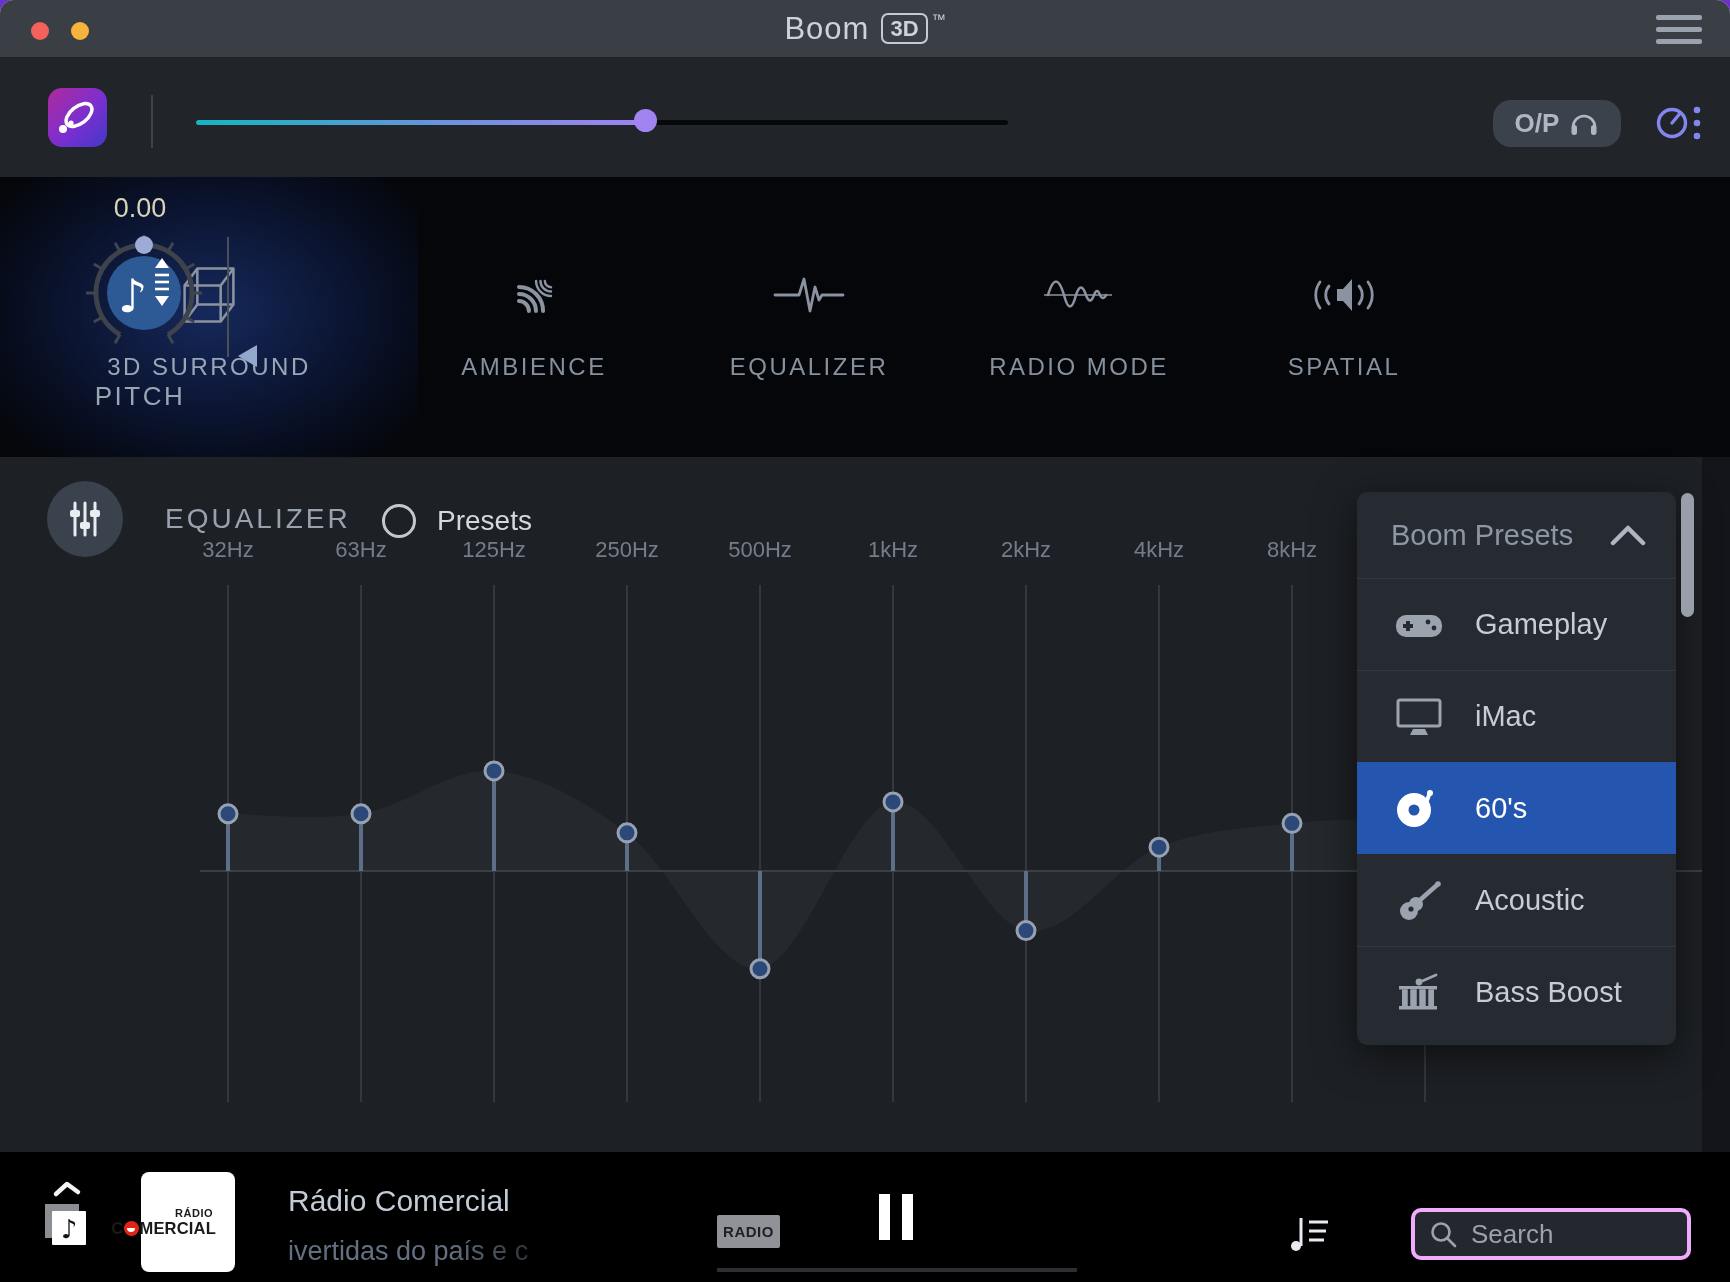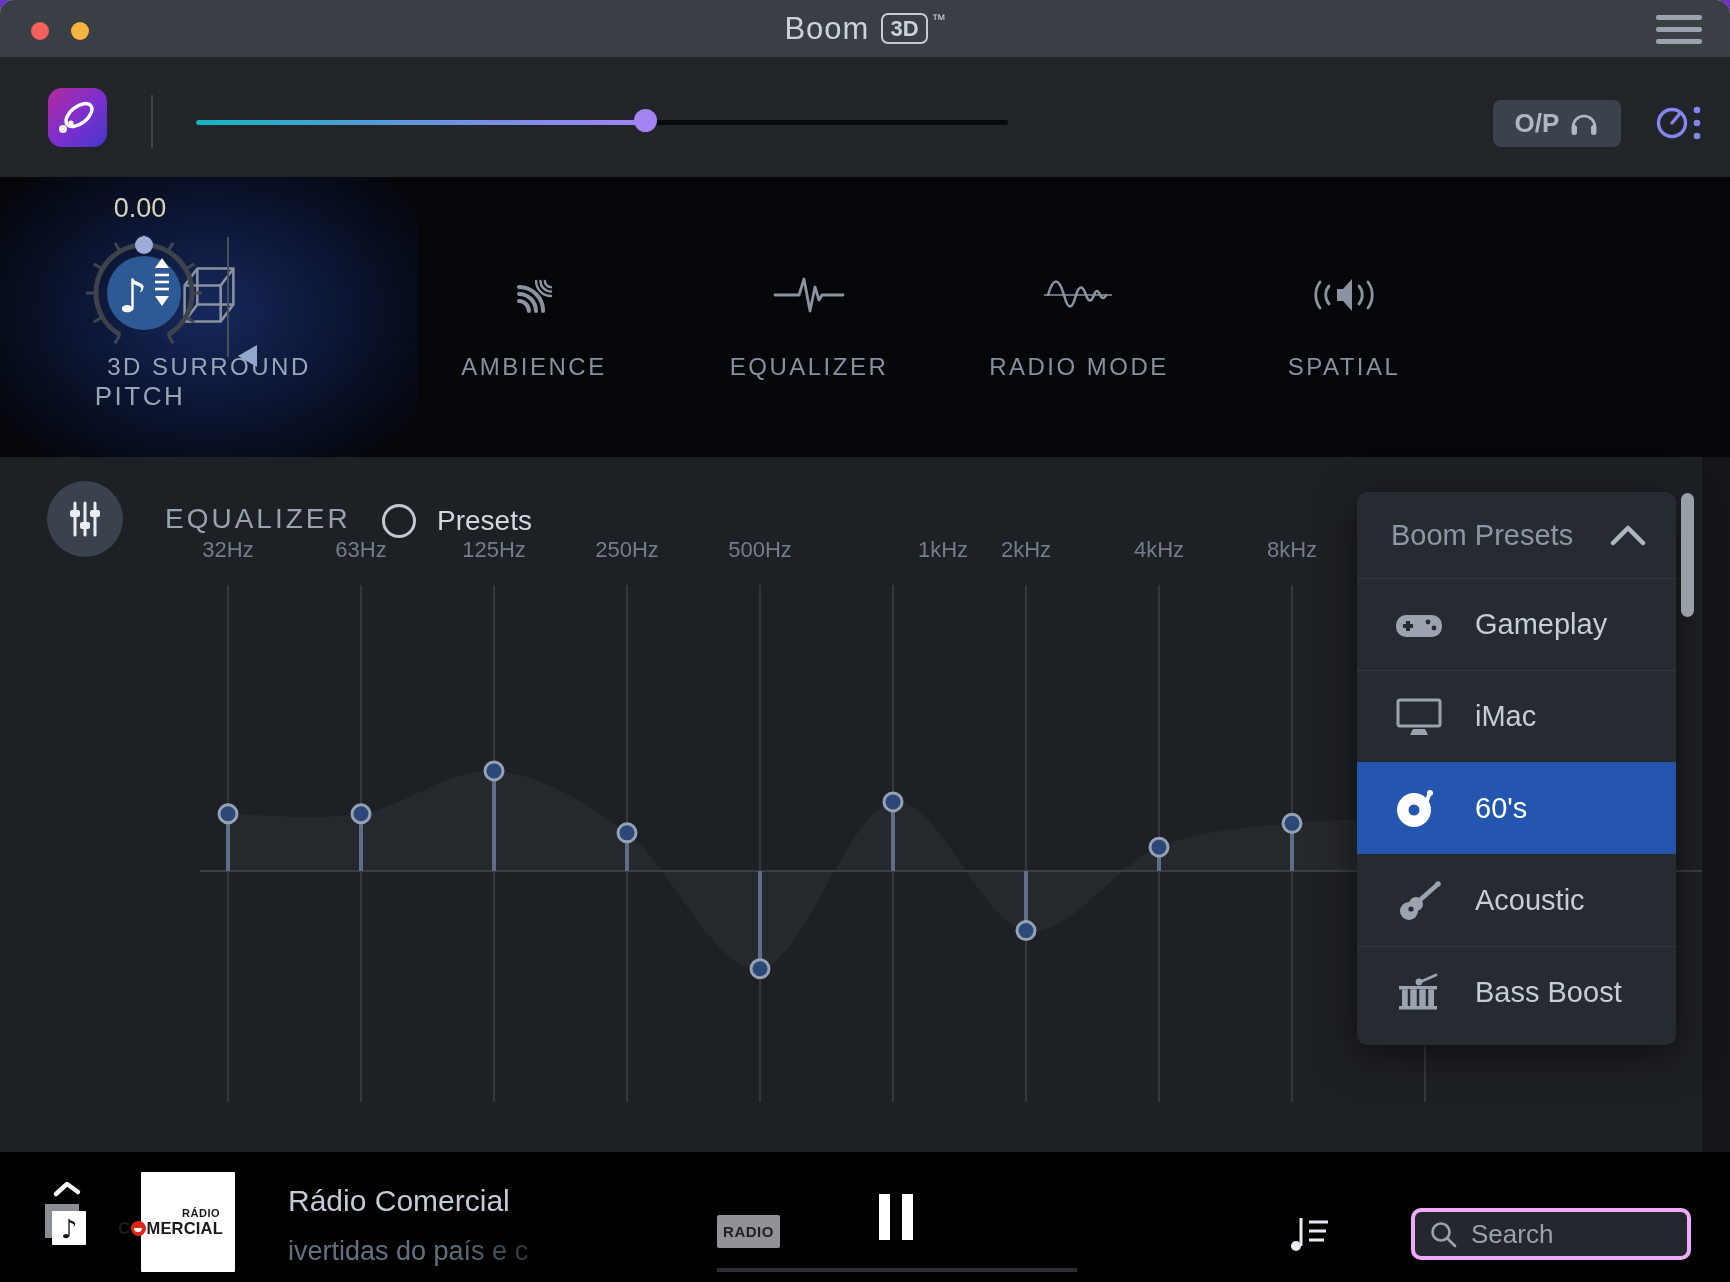--- a/index.html
+++ b/index.html
@@ -19,21 +19,21 @@
   #hamburger div{height:4.5px;background:#99a2ad;border-radius:2px;margin-bottom:7.5px;}
   
   #volrow{left:0;top:57px;width:1730px;height:120px;background:#212429;}
   #appicon{left:48px;top:31px;width:59px;height:59px;border-radius:14px;
            background:linear-gradient(135deg,#b02a9d 0%,#7a2fd0 55%,#4338c8 100%);overflow:hidden;}
   #vseparator{left:151px;top:38px;width:2px;height:53px;background:#3e434b;}
   #voltrack{left:196px;top:63px;width:812px;height:5px;border-radius:3px;background:#070809;cursor:pointer;}
   #volfill{left:196px;top:63px;width:449px;height:5px;border-radius:3px;
            background:linear-gradient(90deg,#15b5c1 0%,#6a93dc 55%,#a083f2 100%);}
   #volthumb{left:634px;top:52px;width:23px;height:23px;border-radius:50%;background:#a184f2;cursor:grab;}
-  #op-btn{left:1493px;top:43px;width:128px;height:47px;border-radius:8px;background:#3c424b;
+  #op-btn{left:1493px;top:43px;width:128px;height:47px;border-radius:18px;background:#3c424b;
           display:flex;align-items:center;justify-content:center;gap:10px;color:#aeb7c2;
           font-size:26px;font-weight:bold;cursor:pointer;}
   #timer-btn{left:1648px;top:46px;cursor:pointer;}
   
   #tabsrow{left:0;top:177px;width:1730px;height:280px;background:#04060a;}
   .tab{position:absolute;top:0;height:280px;cursor:pointer;padding-left:48px;}
   .tab .ticon{position:absolute;left:0;right:0;top:78px;height:80px;display:flex;align-items:center;justify-content:center;color:#8a939f;}
   .tab .tlabel{position:absolute;left:0;right:0;top:176px;text-align:center;font-size:24px;letter-spacing:2.5px;color:#87919e;}
   .tab.active{background:radial-gradient(ellipse 260px 190px at 50% 48%,#16295c 0%,#0b1430 55%,rgba(4,6,10,0) 100%);}
   .tab.active .tlabel{color:#9aa6b6;}
@@ -61,22 +61,22 @@
                   padding:0 30px 0 34px;color:#8d97a4;font-size:29px;}
   .preset-row{height:92px;box-sizing:border-box;border-top:1px solid #343941;display:flex;
               align-items:center;padding-left:36px;gap:30px;color:#c6cdd6;font-size:29px;cursor:pointer;}
   .preset-row .picon{width:52px;display:flex;justify-content:center;color:#9aa3ae;}
   .preset-row.selected{background:#2456af;color:#ffffff;border-top-color:transparent;}
   .preset-row.selected .picon{color:#ffffff;}
   .preset-row.after-selected{border-top-color:transparent;}
   #scroll-thumb{position:absolute;left:1681px;top:36px;width:13px;height:124px;border-radius:7px;background:#999fa8;cursor:grab;}
   
   #playerbar{left:0;top:1152px;width:1730px;height:130px;background:#000000;}
-  #album-art{position:absolute;left:141px;top:20px;width:94px;height:100px;background:#ffffff;border-radius:1px;
-             display:flex;flex-direction:column;align-items:flex-end;justify-content:center;padding-right:12px;box-sizing:border-box;}
+  #album-art{position:absolute;left:141px;top:20px;width:94px;height:100px;background:#ffffff;border-radius:8px;
+             display:flex;flex-direction:column;align-items:flex-end;justify-content:center;padding-right:19px;box-sizing:border-box;}
   #art-top{font-size:11px;font-weight:bold;color:#1a1a1a;letter-spacing:.5px;margin-right:3px;}
   #art-bottom{font-size:16.5px;font-weight:bold;color:#1a1a1a;letter-spacing:.2px;display:flex;align-items:center;}
   #art-o{display:inline-block;width:15px;height:15px;border-radius:50%;background:#e02418;position:relative;margin:0 .5px;}
   #art-o:after{content:"";position:absolute;left:3px;top:7px;width:8px;height:4px;border-radius:0 0 8px 8px;background:#ffffff;}
   #station-title{position:absolute;left:288px;top:32px;font-size:30px;color:#c3cbd6;}
   #station-sub{position:absolute;left:288px;top:84px;font-size:27px;color:#647080;white-space:nowrap;}
   #sub-fade{position:absolute;left:450px;top:78px;width:210px;height:44px;
             background:linear-gradient(90deg,rgba(0,0,0,0) 0%,#000 70%);}
   #radio-badge{position:absolute;left:717px;top:45px;width:63px;height:33px;background:#909298;border-radius:2px;
                display:flex;align-items:center;justify-content:center;font-size:15px;font-weight:bold;
@@ -293,21 +293,21 @@
     </div>
     <div id="eq-title">EQUALIZER</div>
     <div id="adv-radio"></div>
     <div id="adv-label">Presets</div>
     <div id="freq-labels">
         <div class="freq-label" style="left: 173px;">32Hz</div>
         <div class="freq-label" style="left: 306px;">63Hz</div>
         <div class="freq-label" style="left: 439px;">125Hz</div>
         <div class="freq-label" style="left: 572px;">250Hz</div>
         <div class="freq-label" style="left: 705px;">500Hz</div>
-        <div class="freq-label" style="left: 888px; text-align: center;">1kHz</div>
+        <div class="freq-label" style="left: 838px; text-align: center;">1kHz</div>
         <div class="freq-label" style="left: 971px;">2kHz</div>
         <div class="freq-label" style="left: 1104px;">4kHz</div>
         <div class="freq-label" style="left: 1237px;">8kHz</div>
         <div class="freq-label" style="left: 1370px;">16kHz</div>
       </div>
 
     <div id="presets-panel">
       <div id="presets-header">
         <span>Boom Presets</span>
         <span style="display:flex;">

